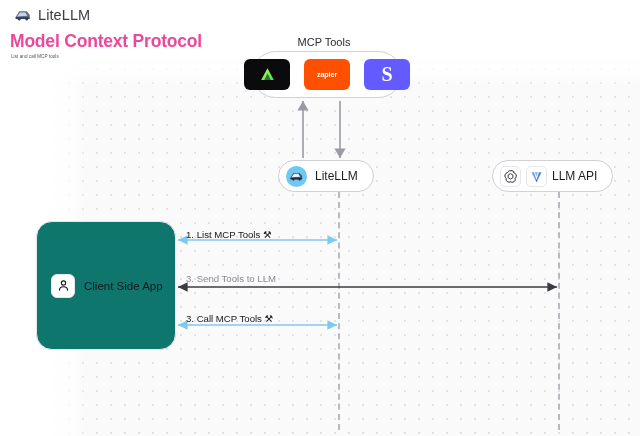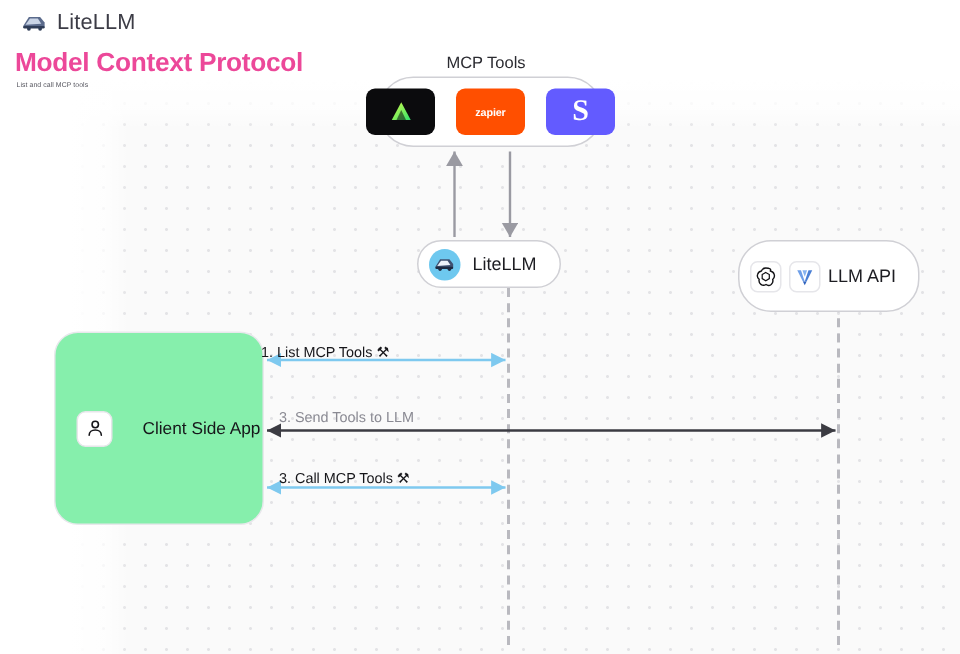--- a/index.html
+++ b/index.html
@@ -147,21 +147,21 @@
     align-items: center;
   }
   #node-litellm {
     left: 278px; top: 160px;
     height: 32px;
     padding: 0 15px 0 7px;
     gap: 8px;
   }
   #node-llmapi {
     left: 492px; top: 160px;
-    height: 48px;
+    height: 32px;
     padding: 0 15px 0 7px;
     gap: 5px;
   }
   .node-label {
     font-size: 12px;
     color: #1d1d22;
     white-space: nowrap;
   }
   #litellm-avatar {
     width: 21px; height: 21px;
@@ -185,25 +185,25 @@
     box-sizing: border-box;
   }
 
   
   #node-client {
     left: 36px; top: 221px;
     width: 140px; height: 129px;
     box-sizing: border-box;
     border: 1px solid #e8e8ec;
     border-radius: 16px;
-    background: #86efac;
+    background: #0f766e;
     display: flex;
     align-items: center;
     padding-left: 14px;
-    gap: 20px;
+    gap: 9px;
   }
   #client-user-chip {
     width: 24px; height: 24px;
     border-radius: 6px;
     background: #ffffff;
     border: 1px solid #e6e6ea;
     display: flex;
     align-items: center;
     justify-content: center;
     flex: 0 0 auto;
@@ -234,21 +234,21 @@
   }
 
   
   .step-label {
     font-size: 9.6px;
     white-space: nowrap;
     z-index: 6;
   }
   .step-label.blue { color: #16161a; }
   .step-label.gray { color: #8a8a93; }
-  #step-1-label { left: 174px; top: 229px; }
+  #step-1-label { left: 186px; top: 229px; }
   #step-2-label { left: 186px; top: 273px; }
   #step-3-label { left: 186px; top: 313px; text-align: center; }
   .tool-emoji { letter-spacing: .2px; }
 </style>
 </head>
 <body>
 
 <div id="canvas"></div>
 <div id="canvas-header-wash"></div>
 <div id="canvas-left-wash"></div>

